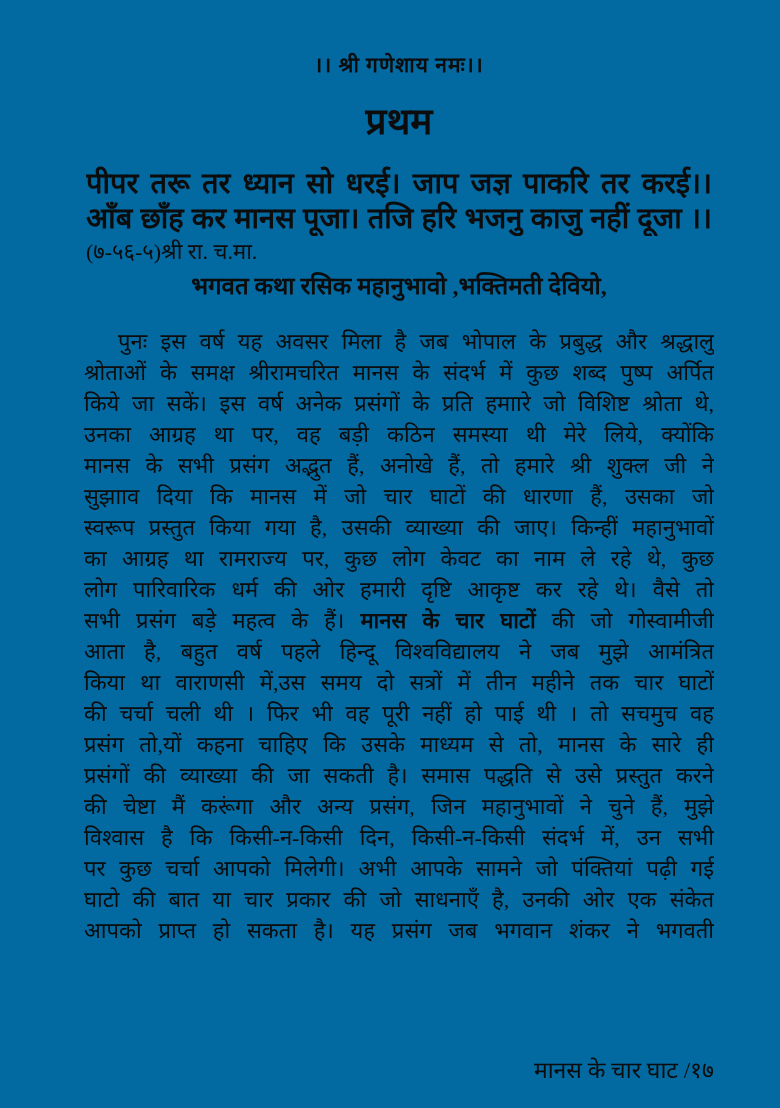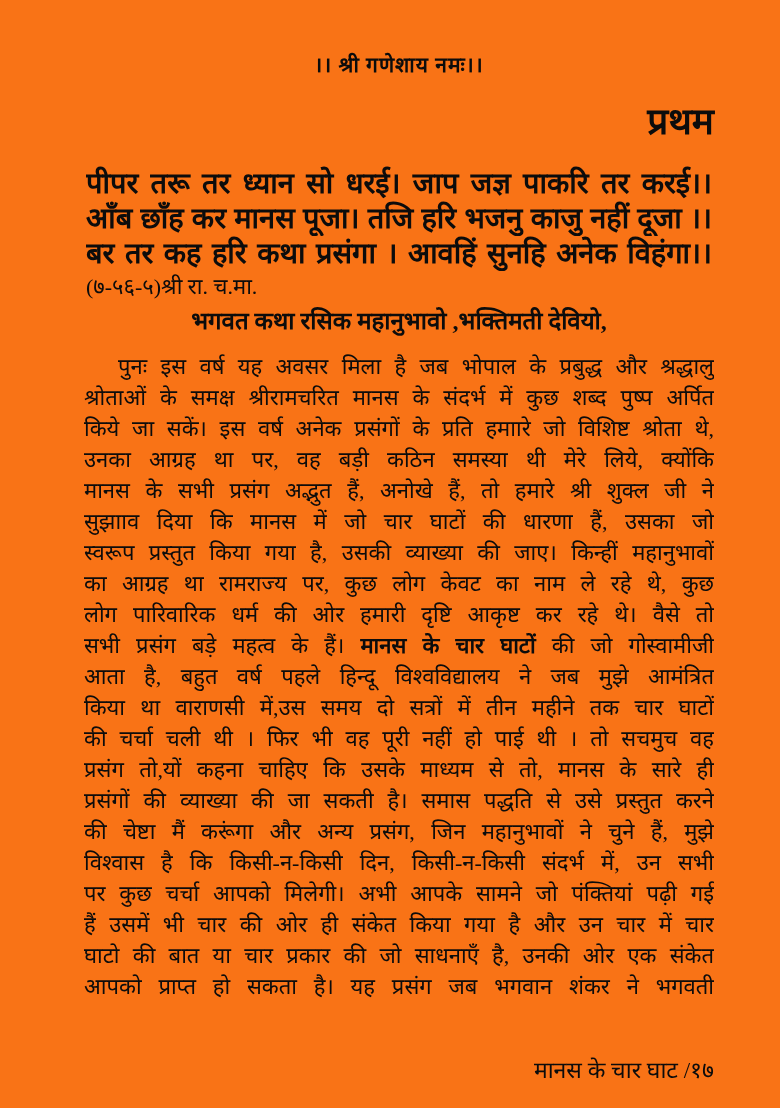--- a/index.html
+++ b/index.html
@@ -6,35 +6,35 @@
     margin: 0;
     padding: 0;
     background: #ffffff;
   }
   .page {
     position: relative;
     width: 780px;
     height: 1108px;
     box-sizing: border-box;
     padding: 50px 66px 0 84px;
-    background: #f97316;
+    background: #0369a1;
     color: #0c0c0c;
     font-family: "Liberation Serif", "DejaVu Serif", serif;
     overflow: hidden;
   }
   .invocation {
     text-align: center;
     font-weight: bold;
     font-size: 21px;
     height: 30px;
     line-height: 30px;
     letter-spacing: 1px;
   }
   .chapter-title {
-    text-align: right;
+    text-align: center;
     font-weight: bold;
     font-size: 37px;
     margin: 20px 0 22px 0;
     height: 44px;
     line-height: 44px;
   }
   .verse-block {
     margin: 0 2px 0 2px;
   }
   .verse-line {
@@ -52,21 +52,21 @@
     height: 32px;
     line-height: 32px;
     padding-right: 4px;
   }
   .salutation {
     text-align: center;
     font-weight: bold;
     font-size: 24px;
     height: 36px;
     line-height: 36px;
-    margin-bottom: 12px;
+    margin-bottom: 22px;
     overflow: hidden;
   }
   .para-line {
     font-size: 22px;
     height: 31px;
     line-height: 31px;
     overflow: hidden;
     text-align: justify;
     text-align-last: justify;
   }
@@ -90,21 +90,20 @@
 
 <div class="page">
 
   <div class="invocation">।। श्री गणेशाय नमः।।</div>
 
   <div class="chapter-title">प्रथम</div>
 
   <div class="verse-block">
     <div class="verse-line">पीपर तरू तर ध्यान सो धरई। जाप जज्ञ पाकरि तर करई।।</div>
     <div class="verse-line">आँब छाँह कर मानस पूजा। तजि हरि भजनु काजु नहीं दूजा ।।</div>
-    <div class="verse-line">बर तर कह हरि कथा प्रसंगा । आवहिं सुनहि अनेक विहंगा।।</div>
     <div class="attribution">(७-५६-५)श्री रा. च.मा.</div>
   </div>
 
   <div class="salutation">भगवत कथा रसिक महानुभावो ,भक्तिमती देवियो,</div>
 
   <div class="body-paragraph">
     <div class="para-line indent">पुनः इस वर्ष यह अवसर मिला है जब भोपाल के प्रबुद्ध और श्रद्धालु</div>
     <div class="para-line">श्रोताओं के समक्ष श्रीरामचरित मानस के संदर्भ में कुछ शब्द पुष्प अर्पित</div>
     <div class="para-line">किये जा सकें। इस वर्ष अनेक प्रसंगों के प्रति हमाारे जो विशिष्ट श्रोता थे,</div>
     <div class="para-line">उनका आग्रह था पर, वह बड़ी कठिन समस्या थी मेरे लिये, क्योंकि</div>
@@ -115,20 +114,19 @@
     <div class="para-line">लोग पारिवारिक धर्म की ओर हमारी  दृष्टि आकृष्ट कर रहे थे। वैसे तो</div>
     <div class="para-line"><span>सभी प्रसंग बड़े  महत्व के हैं। </span><b>मानस के चार घाटों</b><span> की जो गोस्वामीजी</span></div>
     <div class="para-line">आता है, बहुत वर्ष पहले हिन्दू  विश्वविद्यालय ने जब मुझे आमंत्रित</div>
     <div class="para-line">किया था  वाराणसी में,उस समय दो सत्रों में तीन महीने तक चार घाटों</div>
     <div class="para-line">की चर्चा चली थी । फिर भी वह पूरी नहीं हो पाई थी । तो सचमुच वह</div>
     <div class="para-line">प्रसंग तो,यों कहना चाहिए कि उसके माध्यम से तो, मानस के सारे ही</div>
     <div class="para-line">प्रसंगों की व्याख्या की जा सकती है। समास पद्धति से उसे प्रस्तुत करने</div>
     <div class="para-line">की चेष्टा मैं करूंगा और अन्य प्रसंग, जिन महानुभावों ने चुने हैं, मुझे</div>
     <div class="para-line">विश्वास है कि किसी-न-किसी दिन, किसी-न-किसी  संदर्भ में, उन सभी</div>
     <div class="para-line">पर कुछ चर्चा आपको मिलेगी। अभी आपके सामने जो पंक्तियां पढ़ी गई</div>
-    <div class="para-line">हैं उसमें भी चार की ओर ही संकेत किया गया है और उन चार में चार</div>
     <div class="para-line">घाटो की बात या चार प्रकार की जो साधनाएँ है, उनकी ओर एक संकेत</div>
     <div class="para-line">आपको प्राप्त हो सकता है। यह प्रसंग जब भगवान शंकर ने भगवती</div>
   </div>
 
   <div class="page-footer">मानस के चार घाट /१७</div>
 
 </div>
 
 </body></html>

